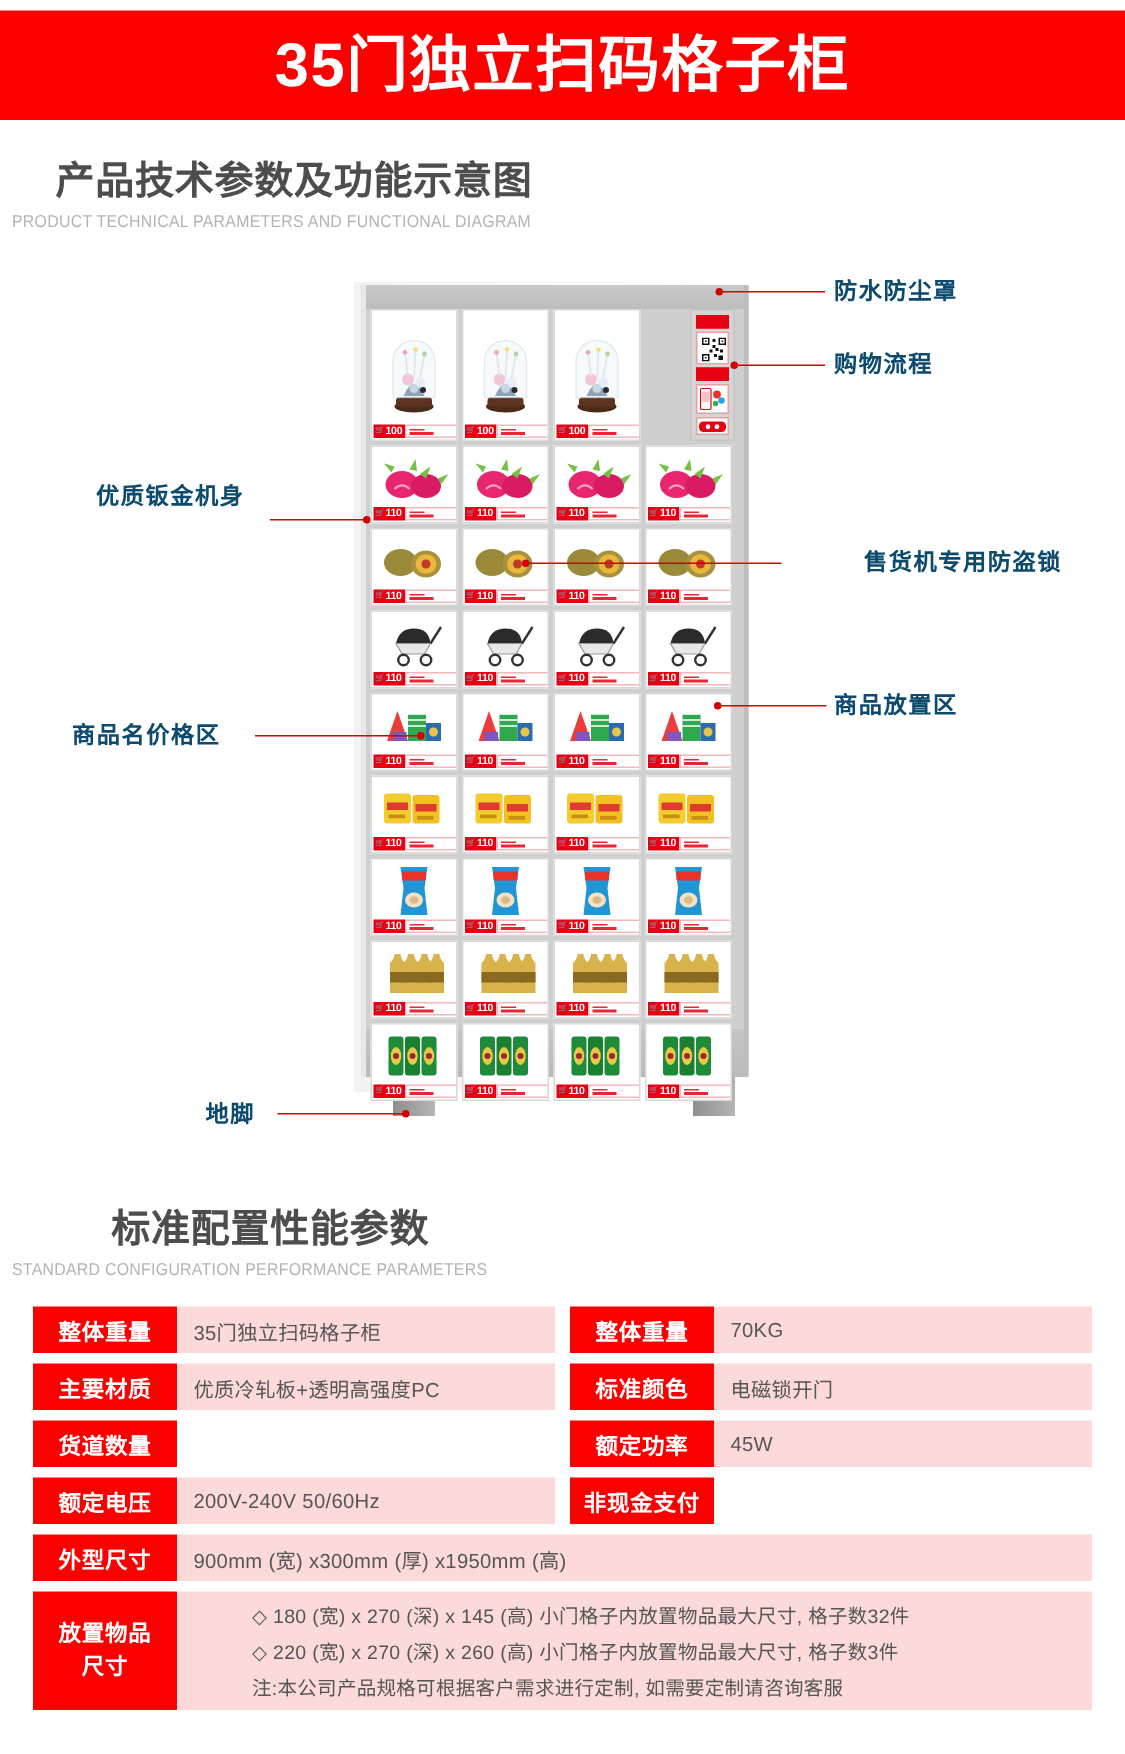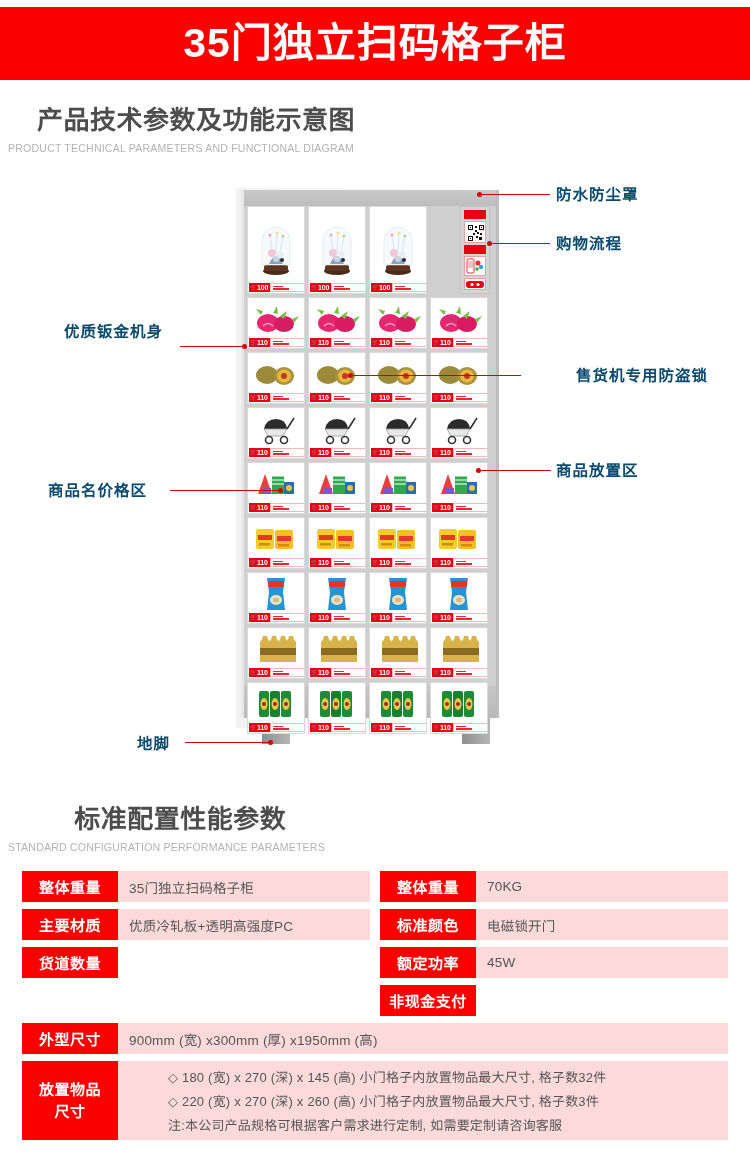--- a/index.html
+++ b/index.html
@@ -1110,20 +1110,24 @@
           <div class="spec-key">整体重量</div>
           <div class="spec-val">35门独立扫码格子柜</div>
         </div>
         <div class="spec-row">
           <div class="spec-key">主要材质</div>
           <div class="spec-val">优质冷轧板+透明高强度PC</div>
         </div>
         <div class="spec-row">
           <div class="spec-key">货道数量</div>
         </div>
+        <div class="spec-row">
+          <div class="spec-key">额定电压</div>
+          <div class="spec-val">200V-240V 50/60Hz</div>
+        </div>
       </div>
 
       <div class="spec-col">
         <div class="spec-row">
           <div class="spec-key">整体重量</div>
           <div class="spec-val">70KG</div>
         </div>
         <div class="spec-row">
           <div class="spec-key">标准颜色</div>
           <div class="spec-val">电磁锁开门</div>

